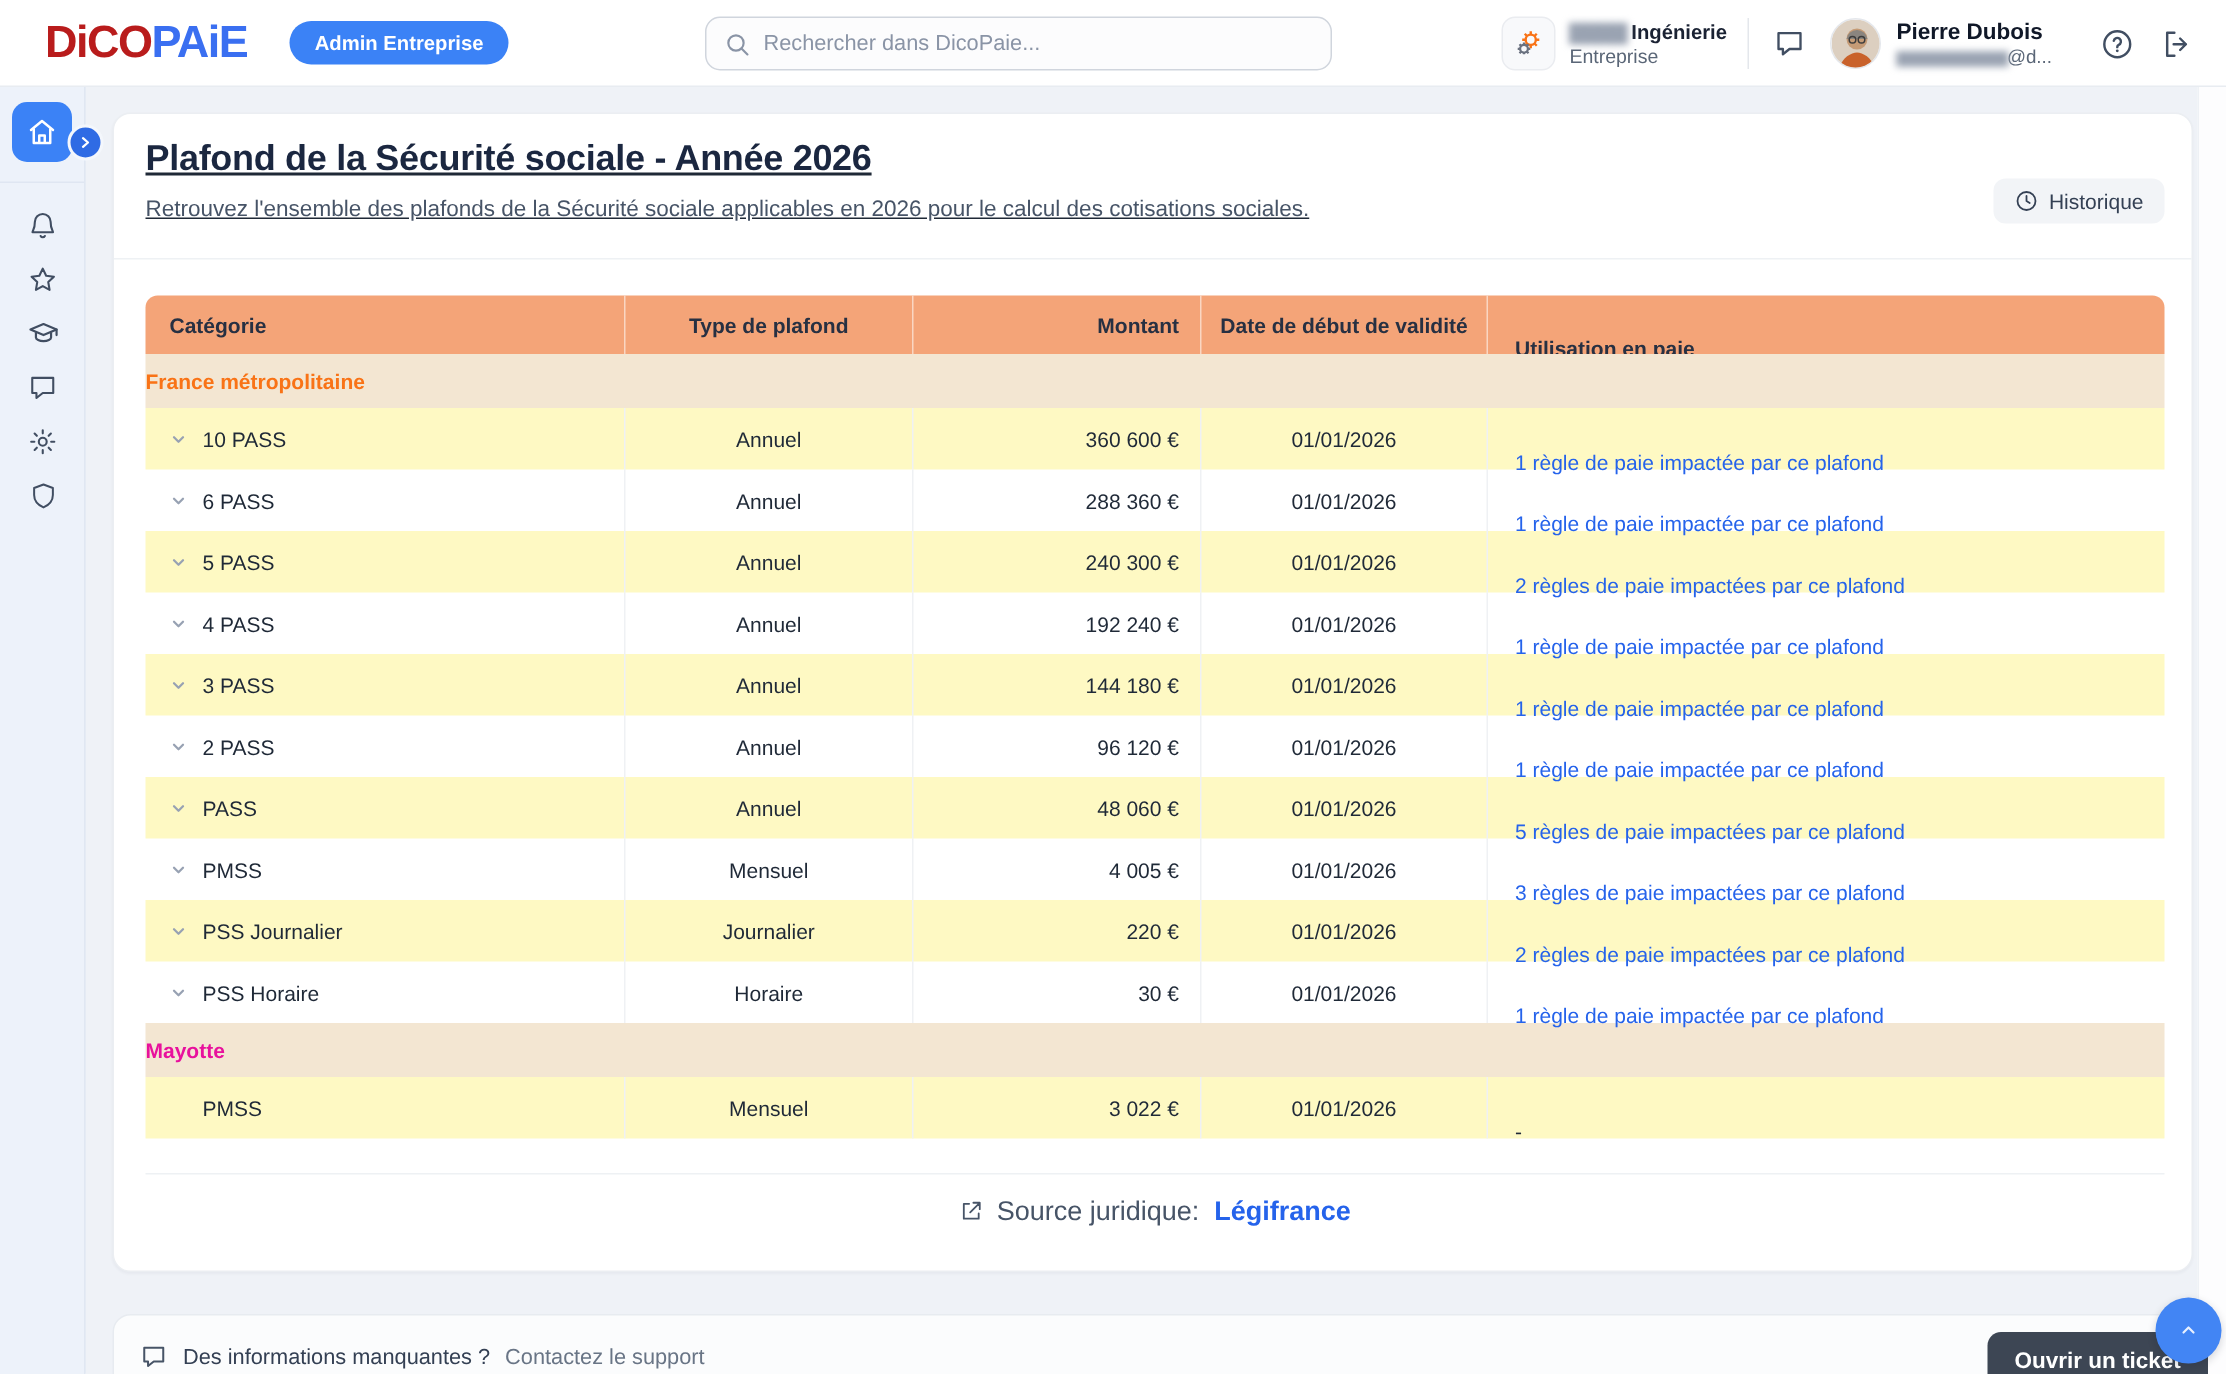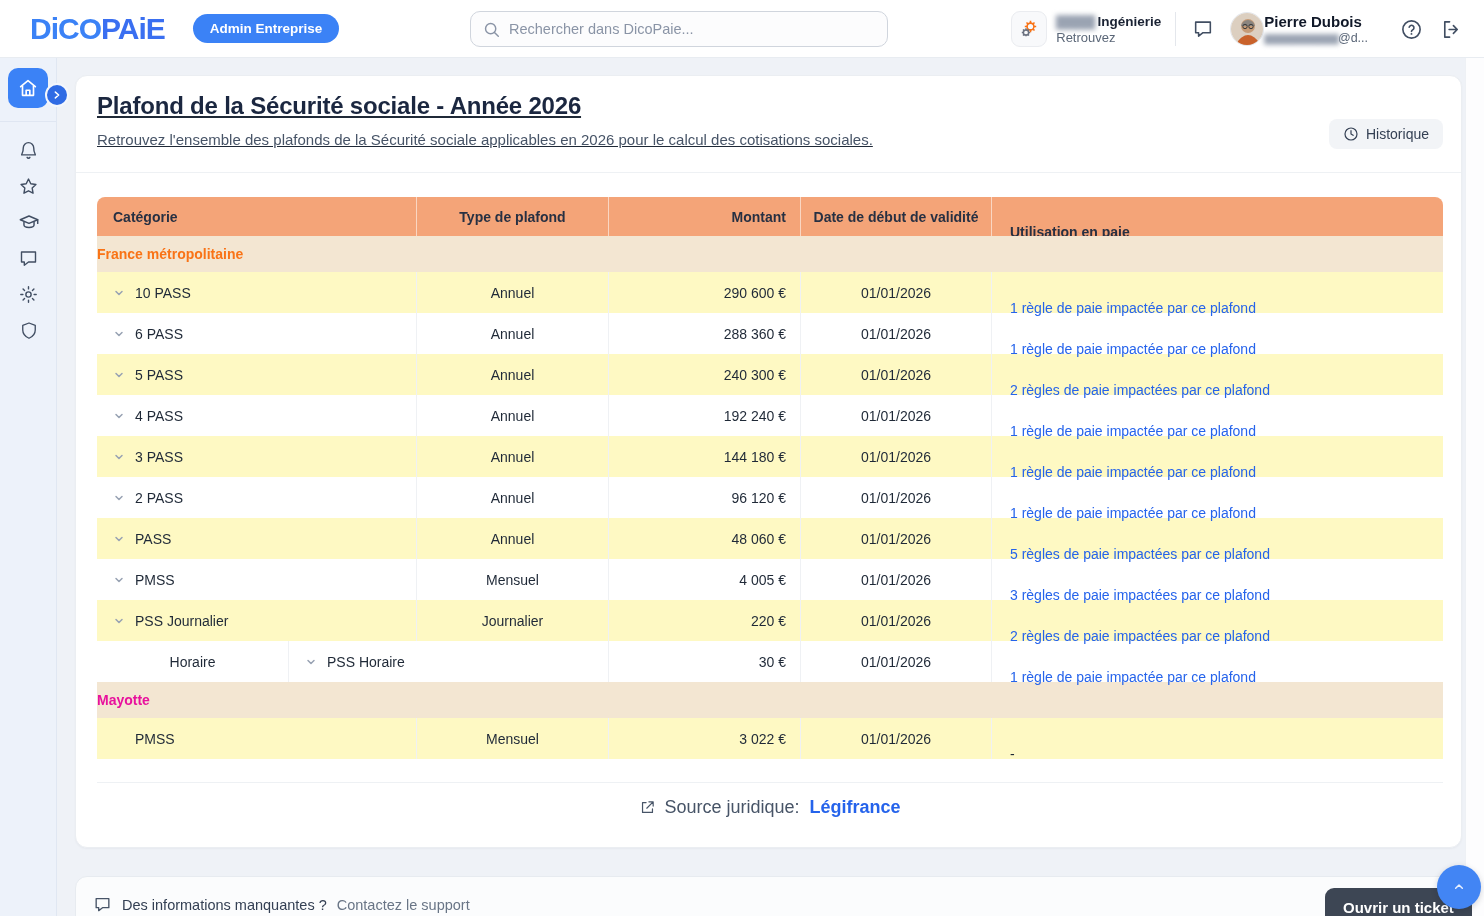--- a/index.html
+++ b/index.html
@@ -3,21 +3,21 @@
 <meta charset="utf-8">
 <style>
   * { margin:0; padding:0; box-sizing:border-box; }
   html,body { width:1484px; height:916px; overflow:hidden;
     font-family:"Liberation Sans", sans-serif; background:#EFF2F7; color:#1F2937; }
 
   
   .topbar { position:fixed; left:0; top:0; width:1484px; height:58px; background:#fff;
     border-bottom:1px solid #E8ECF1; z-index:30; display:flex; align-items:center; }
   .logo { margin-left:30px; font-size:30px; font-weight:800; letter-spacing:-1px; white-space:nowrap; }
-  .logo .p1 { color:#3b82f6; } .logo .p2 { color:#3A6FF1; }
+  .logo .p1 { color:#b91c1c; } .logo .p2 { color:#3A6FF1; }
   .role-badge { margin-left:28px; background:#3B82F6; color:#fff; font-size:13.5px; font-weight:700;
     padding:7px 17px; border-radius:16px; white-space:nowrap; }
   .search-wrap { position:absolute; left:470px; top:11px; width:418px; height:36px;
     border:1px solid #D0D5DD; border-radius:10px; background:#FCFCFD; display:flex; align-items:center;
     padding:0 12px; gap:9px; }
   .search-wrap input { border:none; outline:none; background:transparent; width:100%;
     font-size:14.5px; color:#344054; font-family:"Liberation Sans",sans-serif; }
   .search-wrap input::placeholder { color:#8A94A6; }
   .tb-right { position:absolute; right:20px; top:0; height:58px; display:flex; align-items:center; gap:14px; }
   .company { display:flex; align-items:center; gap:9px; }
@@ -124,30 +124,30 @@
             <path d="M13.5 3.8v2.2M13.5 13v2.2M7.8 9.5H10M17 9.5h2.2M9.5 5.5l1.5 1.5M16 12l1.5 1.5M17.5 5.5L16 7M11 12l-1.5 1.5"></path>
           </g>
           <g stroke="#6B7280" stroke-width="1.5" fill="none">
             <circle cx="9" cy="15.5" r="2.6"></circle>
             <path d="M9 11.3v1.6M9 17.6v1.6M4.8 15.5h1.6M11.6 15.5h1.6M6 12.5l1.1 1.1M10.9 17.4L12 18.5M12 12.5l-1.1 1.1M7.1 17.4L6 18.5"></path>
           </g>
         </svg>
       </div>
       <div class="company-txt">
         <div class="l1"><span class="redact">▇▇▇▇</span> <span>Ingénierie</span></div>
-        <div class="l2">Retrouvez</div>
+        <div class="l2">Entreprise</div>
       </div>
     </div>
     <div class="v-div"></div>
     <div class="icon-btn">
       <svg width="22" height="22" viewBox="0 0 24 24">
           <path d="M20 4.5H4v11.5h3.2v3.8l4.8-3.8H20z" fill="none" stroke="#414E62" stroke-width="1.7" stroke-linejoin="round"></path>
         </svg>
     </div>
-    <div style="display:flex;align-items:center;">
+    <div style="display:flex;align-items:center;gap:10px;">
       <div class="avatar">
         <svg width="34" height="34" viewBox="0 0 34 34">
           <rect width="34" height="34" fill="#DCCFC0"></rect>
           <circle cx="17" cy="13" r="7" fill="#C59B76"></circle>
           <path d="M17 7a7 7 0 0 1 7 6H10a7 7 0 0 1 7-6z" fill="#8A857F"></path>
           <circle cx="14" cy="13.5" r="2.2" fill="none" stroke="#3c3c3c" stroke-width="1"></circle>
           <circle cx="20" cy="13.5" r="2.2" fill="none" stroke="#3c3c3c" stroke-width="1"></circle>
           <path d="M5 34c1-8 8-12 12-12s11 4 12 12z" fill="#C9622B"></path>
         </svg>
       </div>
@@ -271,21 +271,21 @@
           <div class="data-row alt">
             <div class="cell col-cat">
               <span class="chev">
                 <svg width="12" height="12" viewBox="0 0 12 12">
                   <path d="M3 4.5l3 3 3-3" fill="none" stroke="#98A2B3" stroke-width="1.5" stroke-linecap="round" stroke-linejoin="round"></path>
                 </svg>
               </span>
               <span>10 PASS</span>
             </div>
             <div class="cell col-type">Annuel</div>
-            <div class="cell col-amt">290 600 €</div>
+            <div class="cell col-amt">360 600 €</div>
             <div class="cell col-date">01/01/2026</div>
             <div class="cell col-usage">
               <a class="usage-link">1 règle de paie impactée par ce plafond</a>
             </div>
           </div>
           <div class="data-row">
             <div class="cell col-cat">
               <span class="chev">
                 <svg width="12" height="12" viewBox="0 0 12 12">
                   <path d="M3 4.5l3 3 3-3" fill="none" stroke="#98A2B3" stroke-width="1.5" stroke-linecap="round" stroke-linejoin="round"></path>
@@ -406,29 +406,29 @@
               <span>PSS Journalier</span>
             </div>
             <div class="cell col-type">Journalier</div>
             <div class="cell col-amt">220 €</div>
             <div class="cell col-date">01/01/2026</div>
             <div class="cell col-usage">
               <a class="usage-link">2 règles de paie impactées par ce plafond</a>
             </div>
           </div>
           <div class="data-row">
+            <div class="cell col-cat">
+              <span class="chev">
+                <svg width="12" height="12" viewBox="0 0 12 12">
+                  <path d="M3 4.5l3 3 3-3" fill="none" stroke="#98A2B3" stroke-width="1.5" stroke-linecap="round" stroke-linejoin="round"></path>
+                </svg>
+              </span>
+              <span>PSS Horaire</span>
+            </div>
             <div class="cell col-type">Horaire</div>
-            <div class="cell col-cat">
-              <span class="chev">
-                <svg width="12" height="12" viewBox="0 0 12 12">
-                  <path d="M3 4.5l3 3 3-3" fill="none" stroke="#98A2B3" stroke-width="1.5" stroke-linecap="round" stroke-linejoin="round"></path>
-                </svg>
-              </span>
-              <span>PSS Horaire</span>
-            </div>
             <div class="cell col-amt">30 €</div>
             <div class="cell col-date">01/01/2026</div>
             <div class="cell col-usage">
               <a class="usage-link">1 règle de paie impactée par ce plafond</a>
             </div>
           </div>
           <div class="section-row">
             <span style="color: rgb(232, 17, 157);">Mayotte</span>
           </div>
           <div class="data-row alt">

